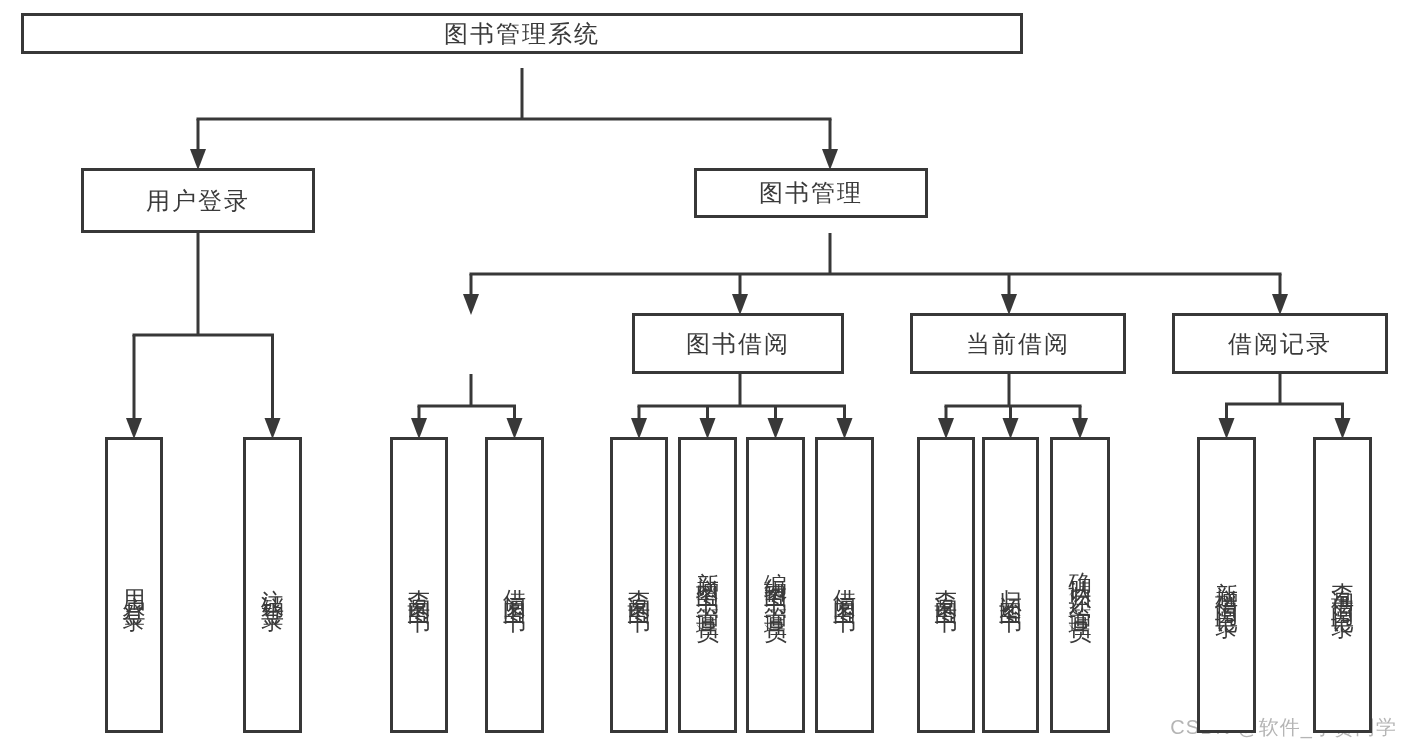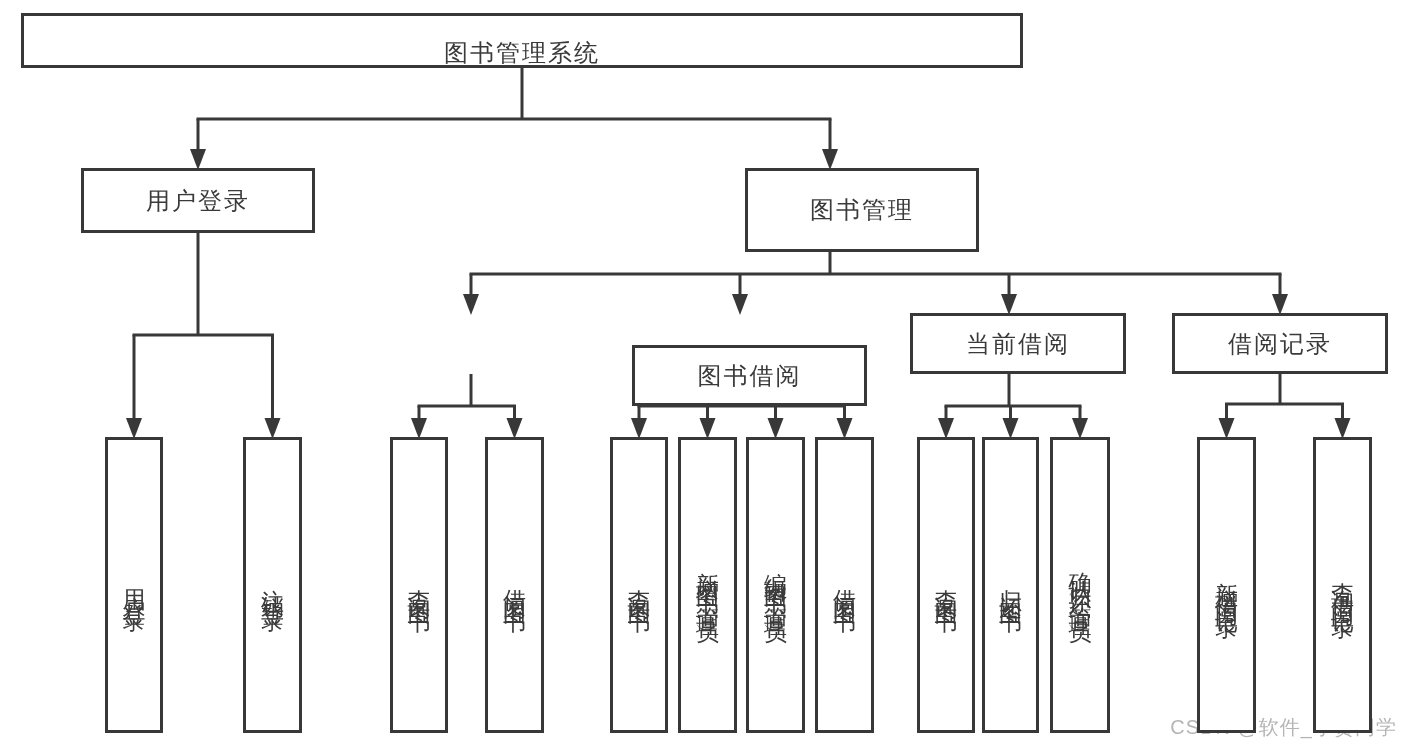--- a/index.html
+++ b/index.html
@@ -113,30 +113,30 @@
       <line x1="1280" y1="374" x2="1280" y2="404" stroke="#383838" stroke-width="3"></line>
       <line x1="1225" y1="404" x2="1344" y2="404" stroke="#383838" stroke-width="3"></line>
       <line x1="1226.5" y1="404" x2="1226.5" y2="420" stroke="#383838" stroke-width="3"></line>
       <polygon points="1218.5,418 1234.5,418 1226.5,439" fill="#383838"></polygon>
       <line x1="1342.5" y1="404" x2="1342.5" y2="420" stroke="#383838" stroke-width="3"></line>
       <polygon points="1334.5,418 1350.5,418 1342.5,439" fill="#383838"></polygon>
     </svg>
   <div class="watermark">
     <span>CSDN @软件_小贺同学</span>
   </div>
-<div class="node horizontal" style="left: 21px; top: 13px; width: 1002px; height: 55px; align-items: flex-end;">
+<div class="node horizontal" style="left: 21px; top: 13px; width: 1002px; height: 41px;">
       <span class="label">图书管理系统</span>
     </div>
     <div class="node horizontal" style="left: 81px; top: 168px; width: 234px; height: 65px;">
       <span class="label">用户登录</span>
     </div>
-    <div class="node horizontal" style="left: 745px; top: 168px; width: 234px; height: 84px;">
+    <div class="node horizontal" style="left: 694px; top: 168px; width: 234px; height: 50px;">
       <span class="label">图书管理</span>
     </div>
-    <div class="node horizontal" style="left: 632px; top: 313px; width: 235px; height: 61px; margin-top: 32px;">
+    <div class="node horizontal" style="left: 632px; top: 313px; width: 212px; height: 61px;">
       <span class="label">图书借阅</span>
     </div>
     <div class="node horizontal" style="left: 910px; top: 313px; width: 216px; height: 61px;">
       <span class="label">当前借阅</span>
     </div>
     <div class="node horizontal" style="left: 1172px; top: 313px; width: 216px; height: 61px;">
       <span class="label">借阅记录</span>
     </div>
     <div class="node vertical" style="left: 105px; top: 437px; width: 58px; height: 296px;">
       <span class="label">用户登录</span>

